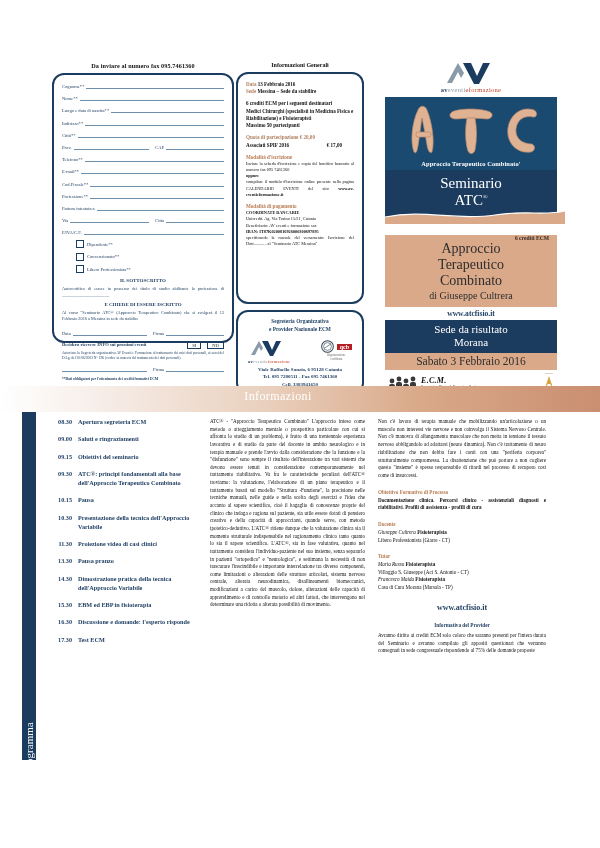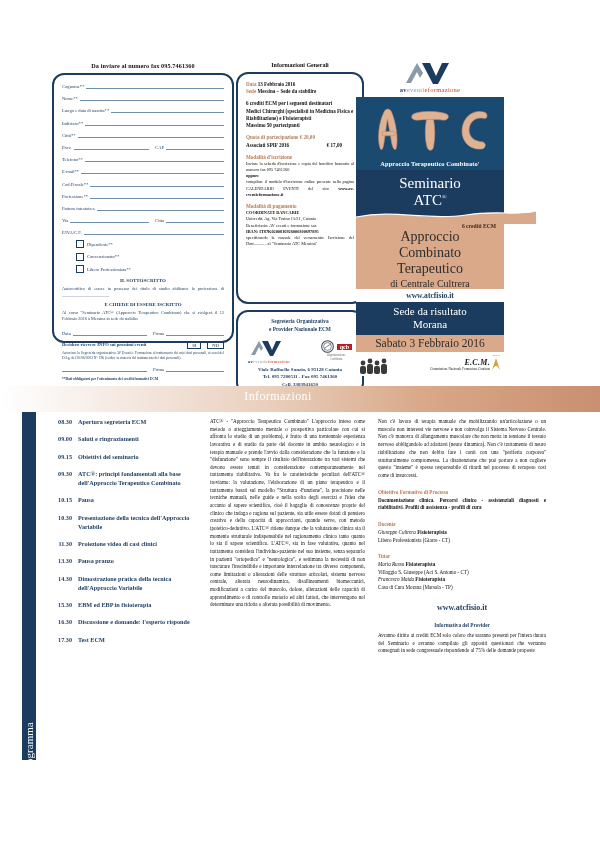--- a/index.html
+++ b/index.html
@@ -41,35 +41,35 @@
   .ib{font-size:5.1px;color:#111;line-height:1.42;}
   .ismall{font-size:4.3px;color:#111;line-height:1.45;text-align:justify;}
   .gap{height:5px;}
 
   .segbox{border:2.2px solid #1b3b5f;border-radius:12px;margin-top:6px;padding:6px 6px 5px;text-align:center;}
   .segtitle{font-size:5.4px;font-weight:bold;color:#1b3b5f;line-height:1.45;}
   .seglogos{display:flex;align-items:center;justify-content:space-between;margin:4px 4px 2px;}
   .segaddr{font-size:5px;font-weight:bold;color:#1b3b5f;line-height:1.5;}
 
   
-  .poster{position:absolute;left:356px;top:60px;width:148px;}
+  .poster{position:absolute;left:385px;top:60px;width:172px;}
   .avlogo{text-align:center;margin-bottom:4px;}
   .atcimg{position:relative;height:62px;background:#1b4a70;display:flex;align-items:center;justify-content:center;gap:3px;overflow:hidden;}
   .atcsub{background:#1b4a70;color:#fff;font-size:6.4px;font-weight:bold;text-align:center;padding:1px 0 3px;letter-spacing:.1px;}
   .seminario{background:#1b3b5f;color:#fff;text-align:center;padding:5px 0 14px;font-size:15px;line-height:1.12;position:relative;}
   .wave{position:absolute;left:0;right:0;bottom:-1px;height:16px;}
-  .tanblock{background:#d9a989;color:#2a2a2a;text-align:center;padding:2px 0 0;position:relative;}
+  .tanblock{background:#d9a989;color:#2a2a2a;text-align:center;padding:2px 0 6px;position:relative;margin-top:12px;}
   .crediti{font-size:5.6px;font-weight:bold;text-align:right;padding-right:8px;color:#3a2a22;margin-top:-2px;}
   .appr{font-size:14px;line-height:1.16;color:#2d2d2d;}
   .dicg{font-size:10px;color:#2d2d2d;margin-top:1px;}
   .wwwband{background:#fff;text-align:center;font-size:7.6px;font-weight:bold;color:#1b3b5f;padding:2px 0;}
   .sededef{background:#1b3b5f;color:#fff;text-align:center;font-size:11px;line-height:1.18;padding:3px 0 4px;}
   .datatan{background:#d9a989;color:#2d2d2d;text-align:center;font-size:11.5px;padding:2px 0 3px;font-family:"Liberation Serif",serif;}
   .ecmrow{display:flex;align-items:center;background:#fff;padding:2px 2px 1px;border-bottom:0;}
-  .ecmtxt{flex:1;text-align:right;}
+  .ecmtxt{flex:1;text-align:left;}
   .ecmtitle{font-size:8px;font-style:italic;font-weight:bold;color:#111;letter-spacing:.3px;}
   .ecmsub{font-size:3.2px;color:#111;}
 
   
   .strip{position:absolute;left:0;top:386px;width:600px;height:26px;
     background:linear-gradient(90deg,#ffffff 0%,#f6ece6 18%,#e9cfbc 45%,#d9a989 70%,#c98f70 100%);}
   .presentaz{position:absolute;left:186px;top:389px;width:184px;text-align:center;
     font-size:12px;color:#ffffff;letter-spacing:.4px;}
 
   
@@ -314,23 +314,23 @@
         </div>
         <svg class="wave" viewBox="0 0 180 16" preserveAspectRatio="none">
           <path d="M0,16 L0,9 C40,1 70,13 110,7 C140,2 160,8 180,3 L180,16 Z" fill="#d9a989"></path>
           <path d="M0,9 C40,1 70,13 110,7 C140,2 160,8 180,3" fill="none" stroke="#ffffff" stroke-width="1.2"></path>
         </svg>
       </div>
 
       <div class="tanblock">
         <div class="crediti">6 crediti ECM</div>
         <div class="appr">Approccio</div>
+        <div class="appr">Terapeutico</div>
         <div class="appr">Combinato</div>
-        <div class="appr">Terapeutico</div>
-        <div class="dicg">di Centrale Cultrera</div>
+        <div class="dicg">di Giuseppe Cultrera</div>
       </div>
 
       <div class="wwwband">www.atcfisio.it</div>
 
       <div class="sededef">
         <div>Sede da risultato</div>
         <div>Morana</div>
       </div>
       <div class="datatan">Sabato 3 Febbraio 2016</div>
 

